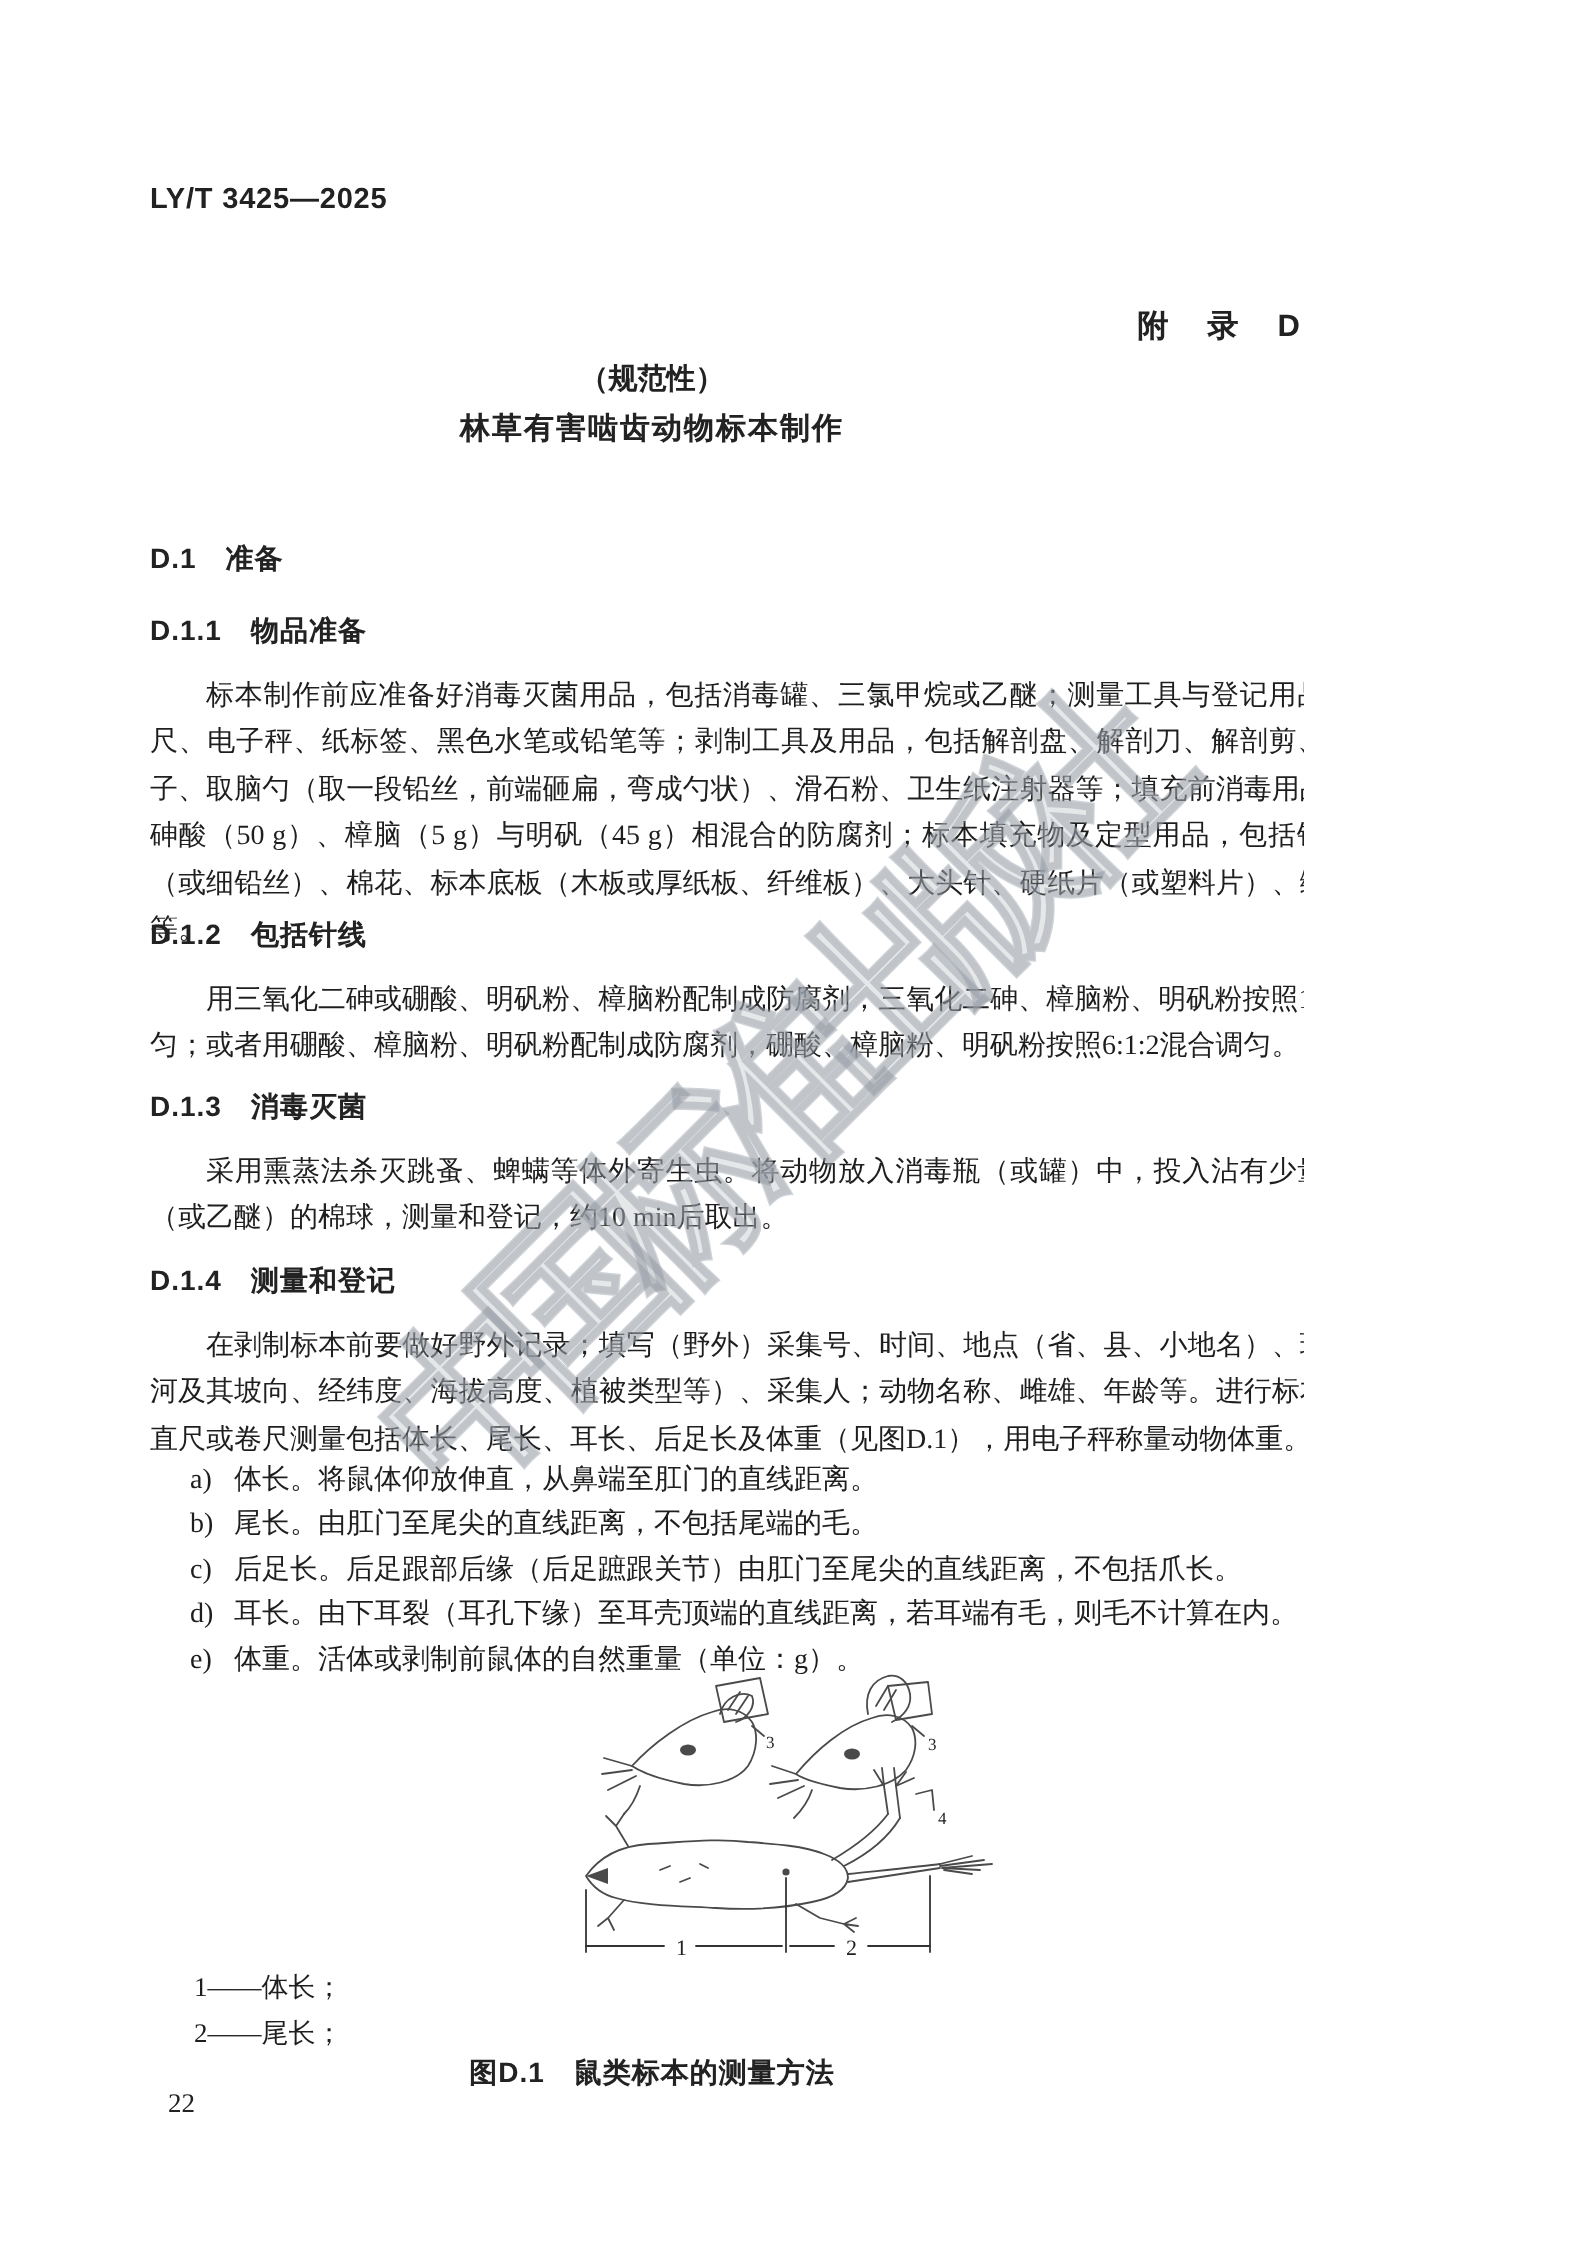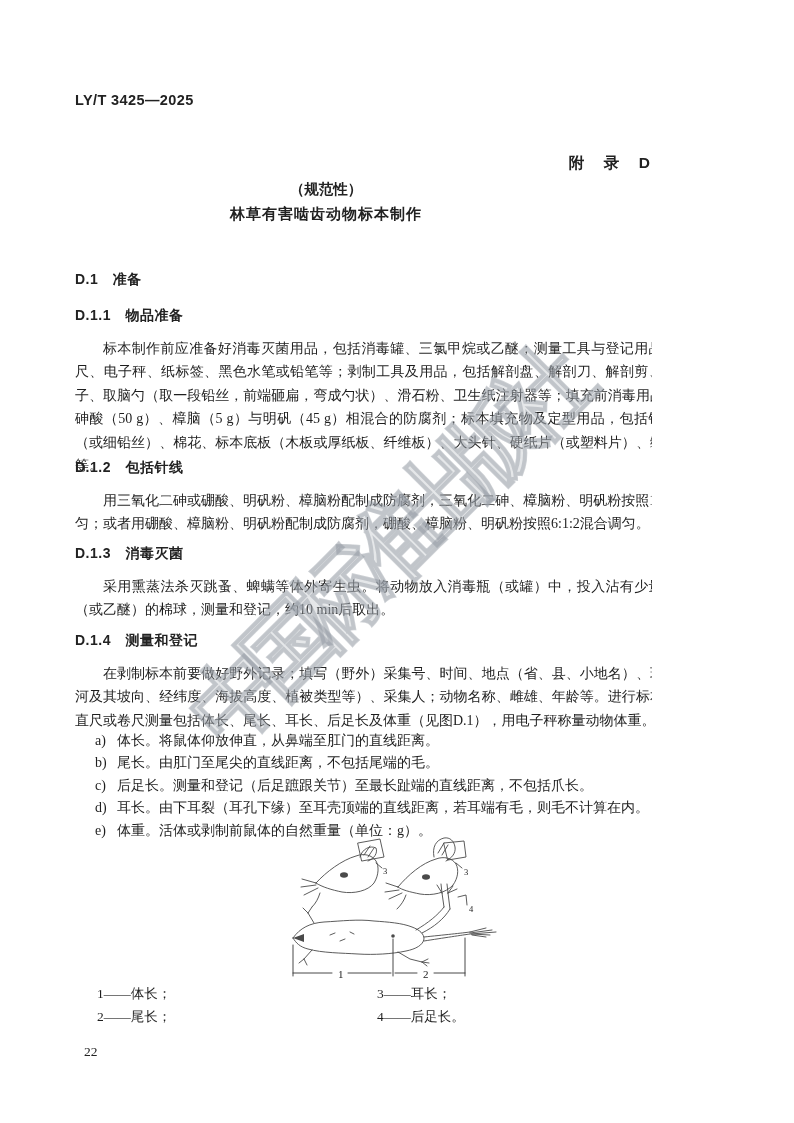--- a/index.html
+++ b/index.html
@@ -85,21 +85,21 @@
     <div class="list-item">
       <span class="list-marker">a)</span>
       <span class="list-text">体长。将鼠体仰放伸直，从鼻端至肛门的直线距离。</span>
     </div>
     <div class="list-item">
       <span class="list-marker">b)</span>
       <span class="list-text">尾长。由肛门至尾尖的直线距离，不包括尾端的毛。</span>
     </div>
     <div class="list-item">
       <span class="list-marker">c)</span>
-      <span class="list-text">后足长。测量和登记（后足蹠跟关节）至最长趾端的直线距离，不包括爪长。</span>
+      <span class="list-text">后足长。后足跟部后缘（后足蹠跟关节）由肛门至尾尖的直线距离，不包括爪长。</span>
     </div>
     <div class="list-item">
       <span class="list-marker">d)</span>
       <span class="list-text">耳长。由下耳裂（耳孔下缘）至耳壳顶端的直线距离，若耳端有毛，则毛不计算在内。</span>
     </div>
     <div class="list-item">
       <span class="list-marker">e)</span>
       <span class="list-text">体重。活体或剥制前鼠体的自然重量（单位：g）。</span>
     </div>
   </div>
@@ -152,23 +152,20 @@
       <path class="dim" d="M35,138 L74,138 M90,138 L133,138 M137,138 L159,138 M176,138 L207,138"></path>
       <text x="80" y="142.5">1</text>
       <text x="165" y="142.5">2</text>
     </g>
   </svg>
 
   <div class="abs legend legend-left">
     <div>1——体长；</div>
     <div>2——尾长；</div>
   </div>
-  <div class="abs legend legend-right">
-    <div>3——耳长；</div>
-    <div>4——后足长。</div>
-  </div>
 
+  <div class="abs fig-caption">图D.1　鼠类标本的测量方法</div>
 
   <div class="abs page-number">22</div>
 
   <div class="abs watermark">中国标准出版社</div>
 
 </div>
 
 </body></html>

